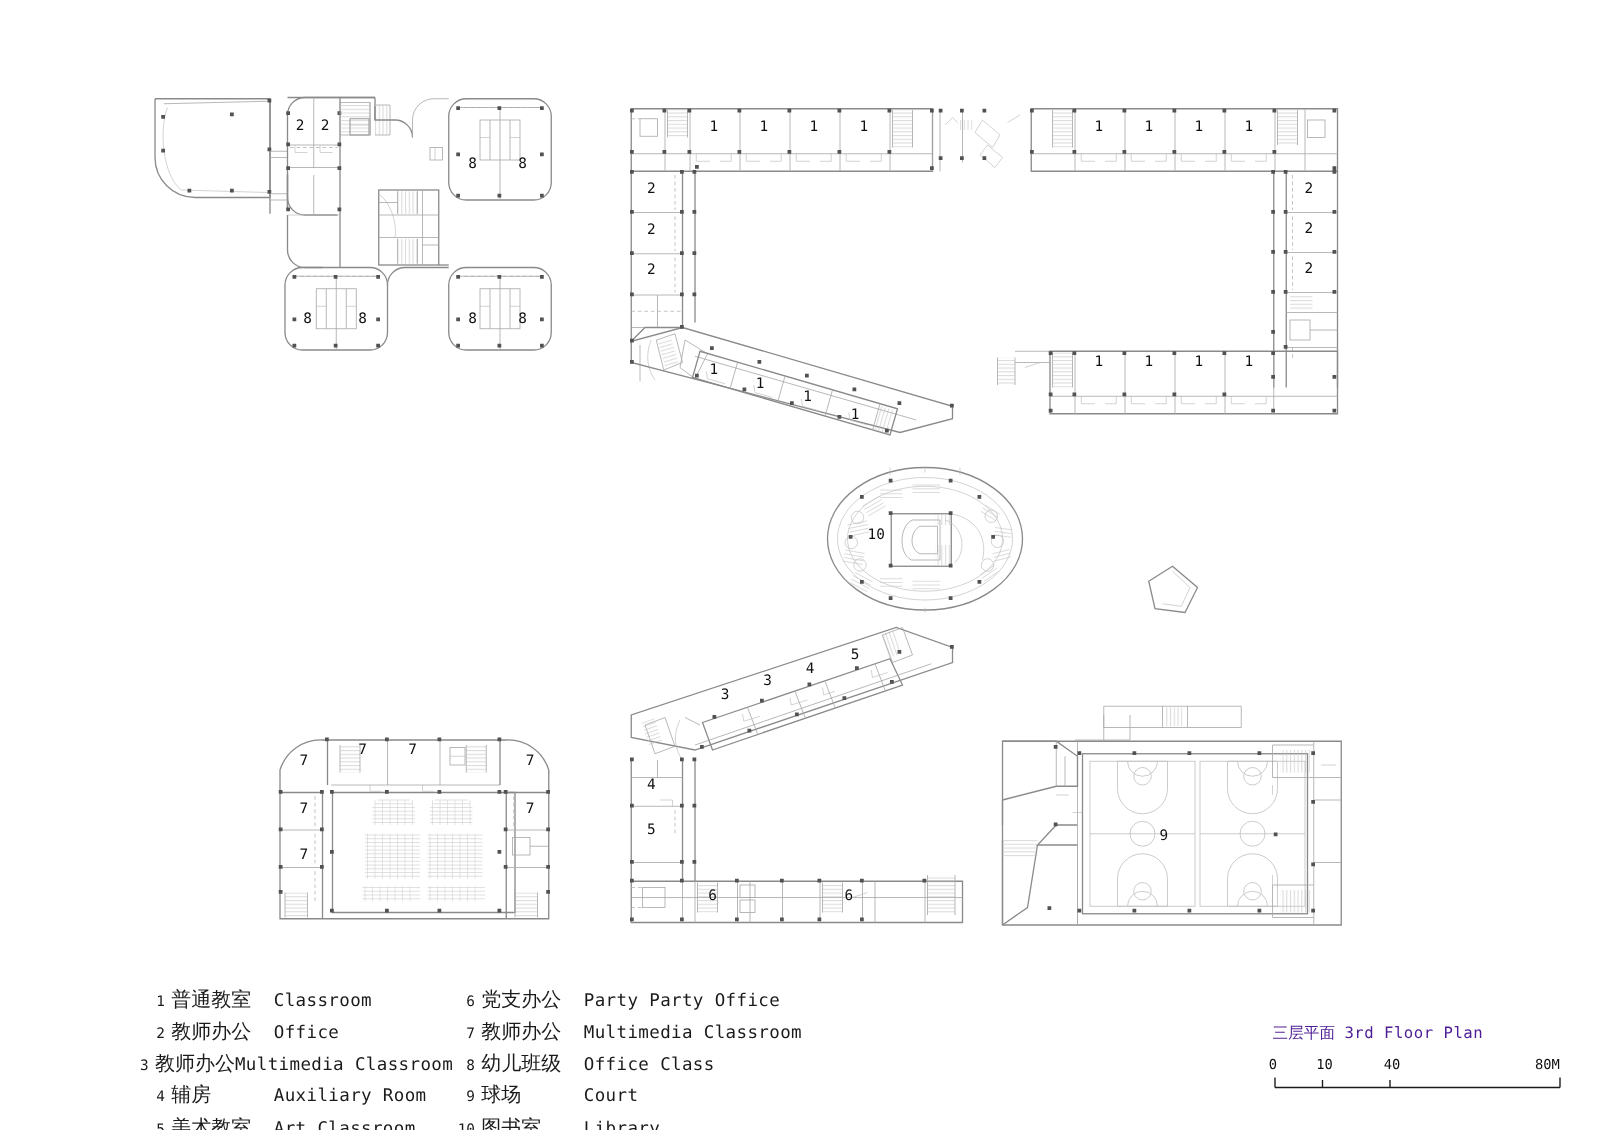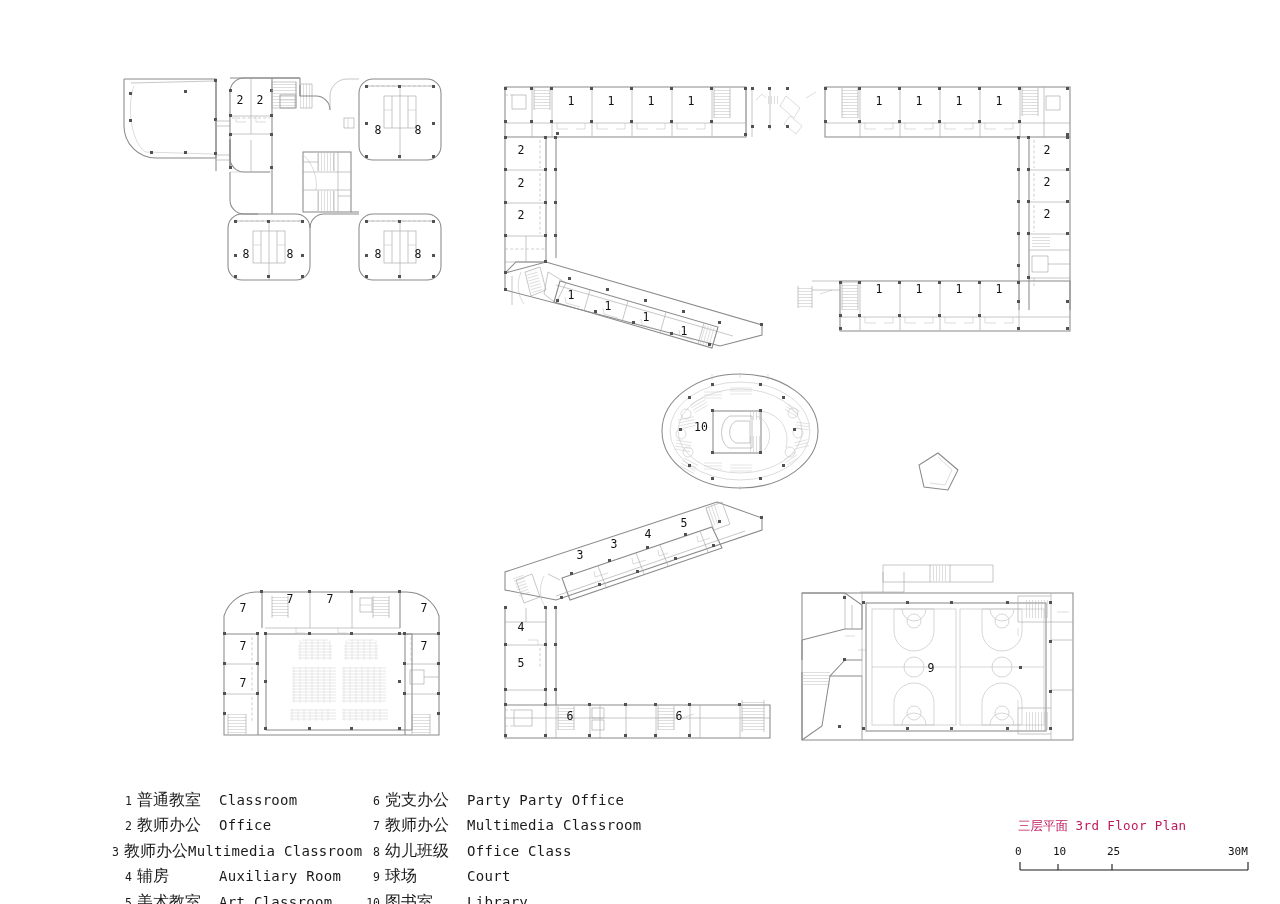--- a/index.html
+++ b/index.html
@@ -10,21 +10,21 @@
           font-family:"DejaVu Sans Mono","Liberation Mono",monospace;
           font-size:11.5px;color:#1a1a1a;}
   .legcols{display:flex;gap:0px;}
   .legcol{display:flex;flex-direction:column;gap:4.4px;}
   .legcol.c1{width:248px;}
   .legrow{display:flex;align-items:baseline;white-space:nowrap;}
   .lnum{width:20px;text-align:right;padding-right:5px;font-size:11.5px;}
   .lcn{width:82px;font-family:Liberation Mono, monospace;font-size:16px;letter-spacing:0px;}
   .len{font-size:14px;letter-spacing:0.3px;}
   .titleblock{position:absolute;left:1018px;top:818px;}
-  .ttl{font-size:12.5px;color:#be185d;white-space:nowrap;}
+  .ttl{font-size:12.5px;color:#4c1d95;white-space:nowrap;}
   .ttl .cn{font-family:"DejaVu Sans","Liberation Sans",sans-serif;}
   .ttl .en{font-family:"DejaVu Sans Mono","Liberation Mono",monospace;letter-spacing:0.4px;}
   .scalewrap{position:absolute;left:1018px;top:845px;width:240px;}
   .scalenums{position:relative;height:14px;font-size:11px;color:#111;}
   .scalenums span{position:absolute;top:0;}
   .scalesvg{display:block;}
 </style>
 </head>
 <body>
 
@@ -860,19 +860,19 @@
   <div class="ttl">
     <span class="cn">三层平面</span>
     <span class="en">3rd Floor Plan</span>
   </div>
 </div>
 
 <div class="scalewrap">
   <div class="scalenums" id="scale-nums">
       <span style="left: -3px;">0</span>
       <span style="left: 35px;">10</span>
-      <span style="left: 89px;">25</span>
-      <span style="left: 210px;">30M</span>
+      <span style="left: 89px;">40</span>
+      <span style="left: 210px;">80M</span>
     </div>
   <svg class="scalesvg" width="240" height="14" viewBox="0 0 240 14">
     <path d="M2,3 V11 M2,11 H230 M230,3 V11 M40,5 V11 M94,5 V11" fill="none" stroke="#1a1a1a" stroke-width="1.1"></path>
   </svg>
 </div>
 
 </body></html>

